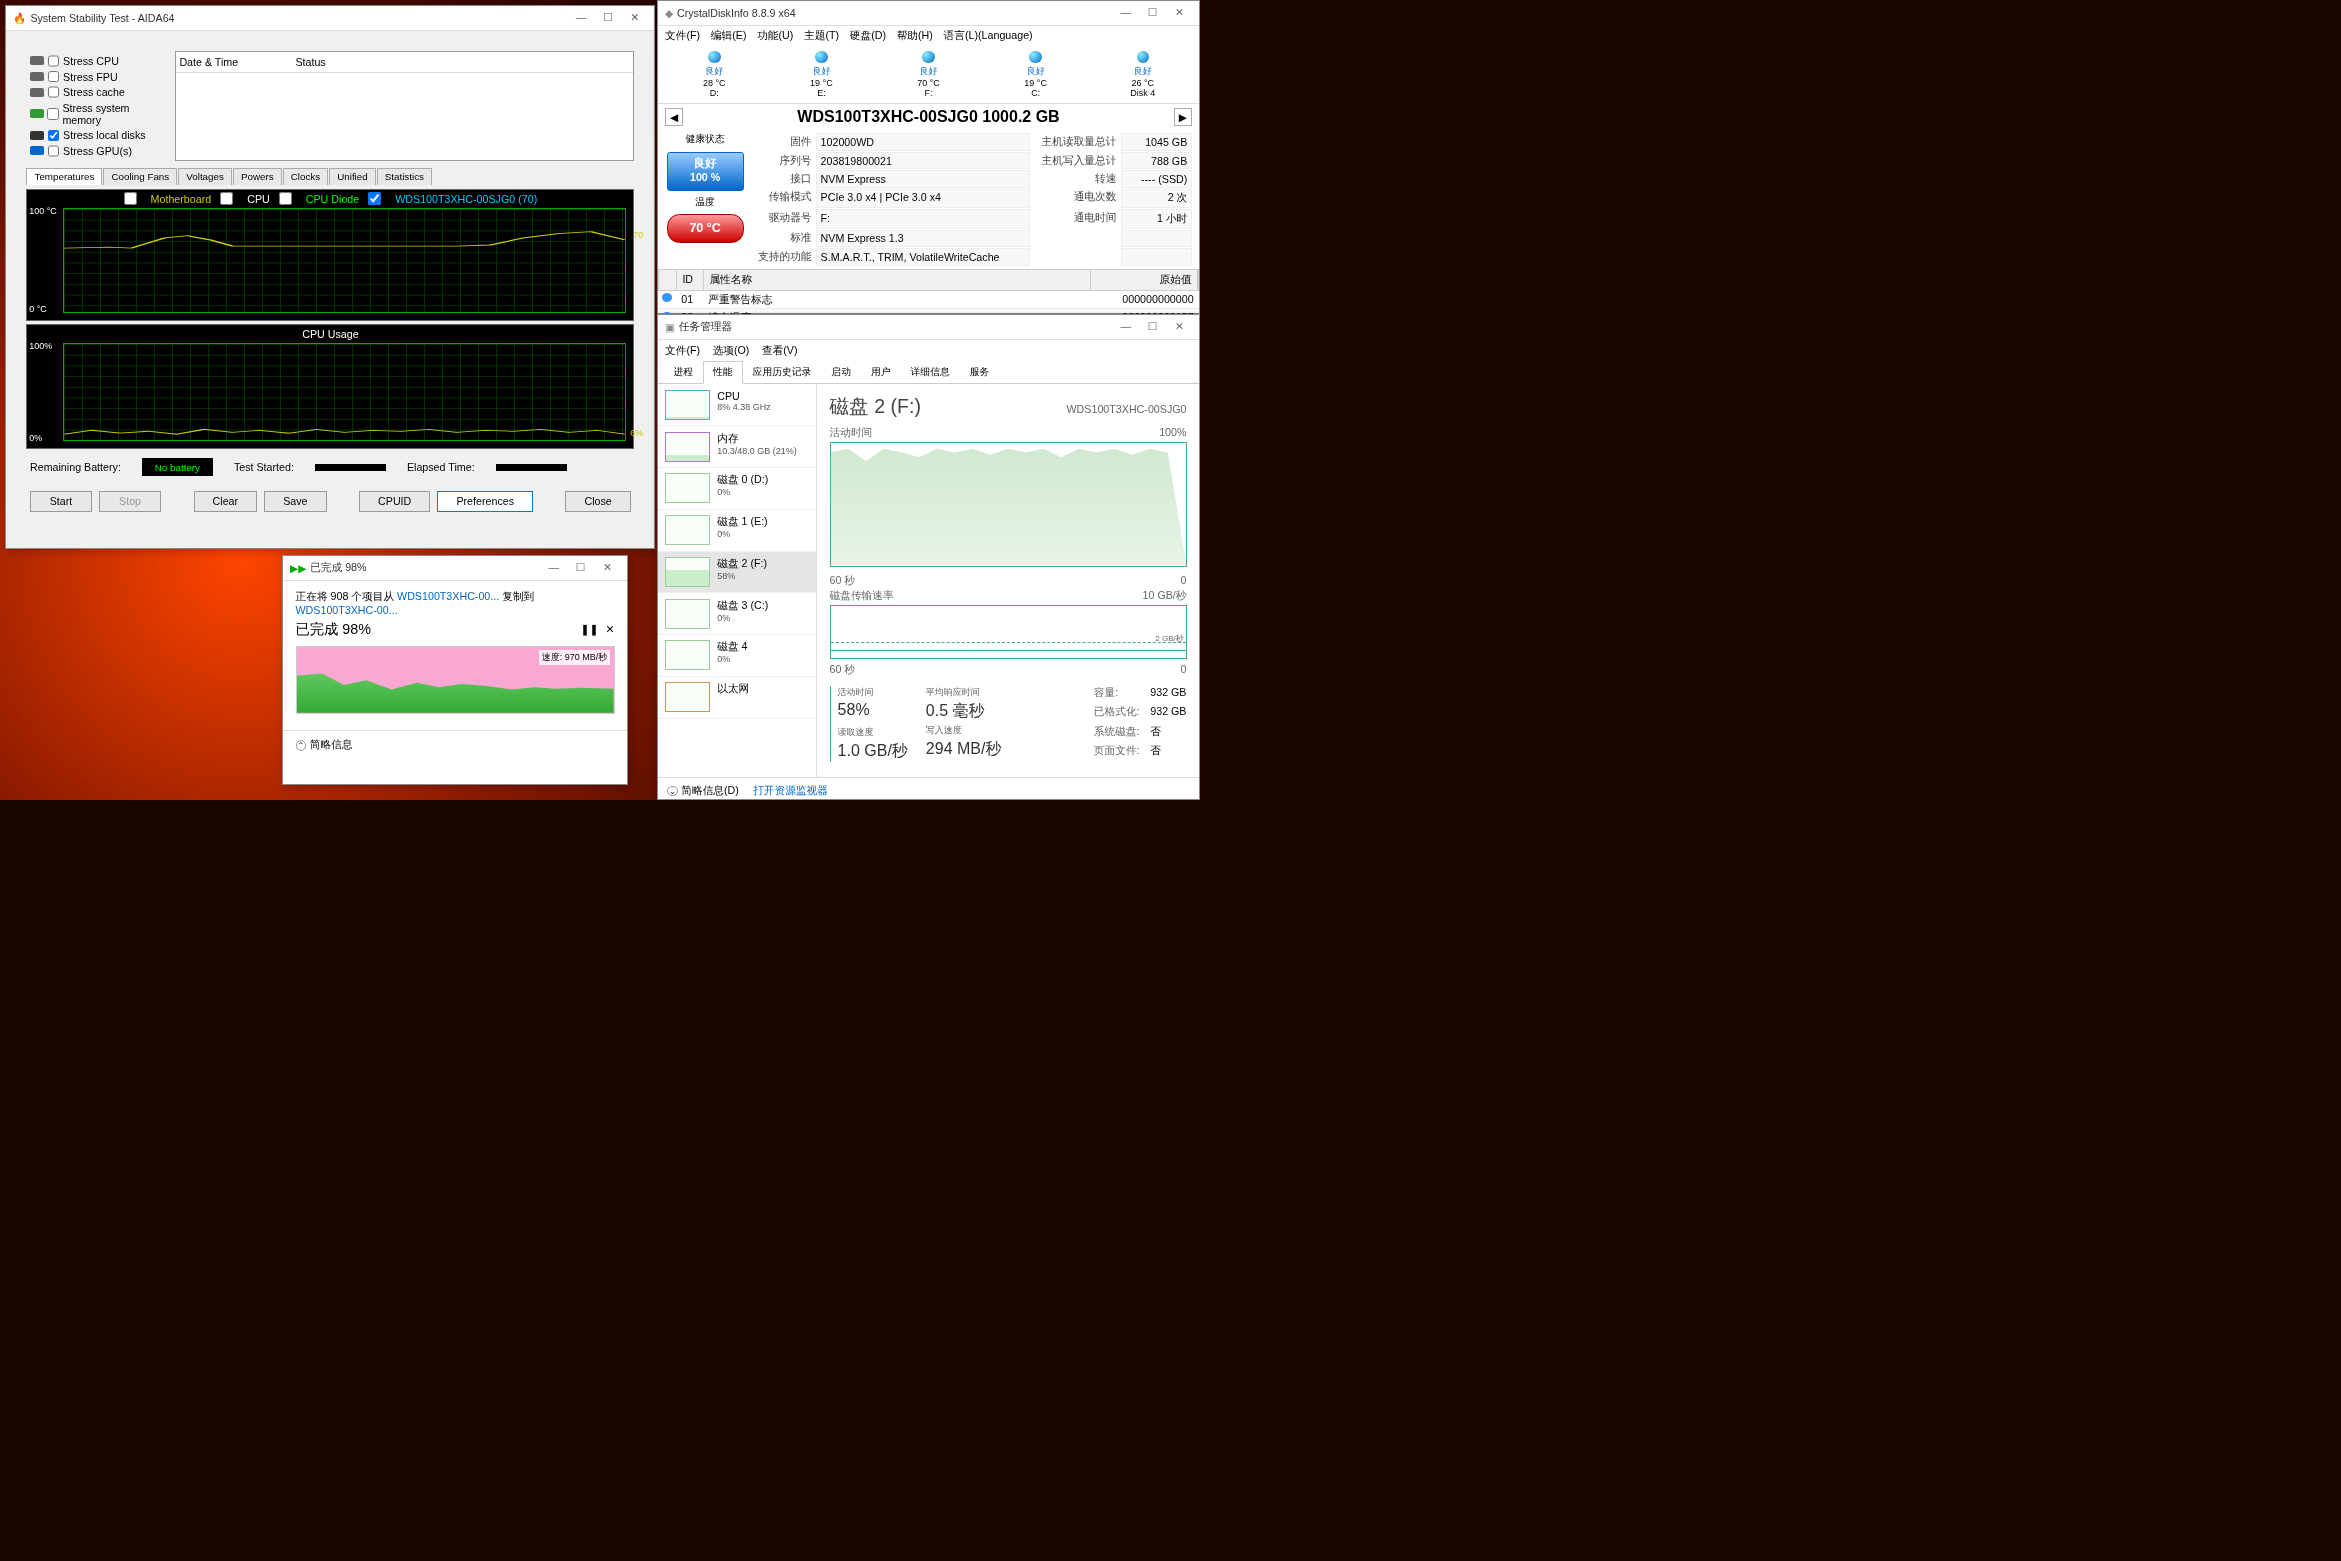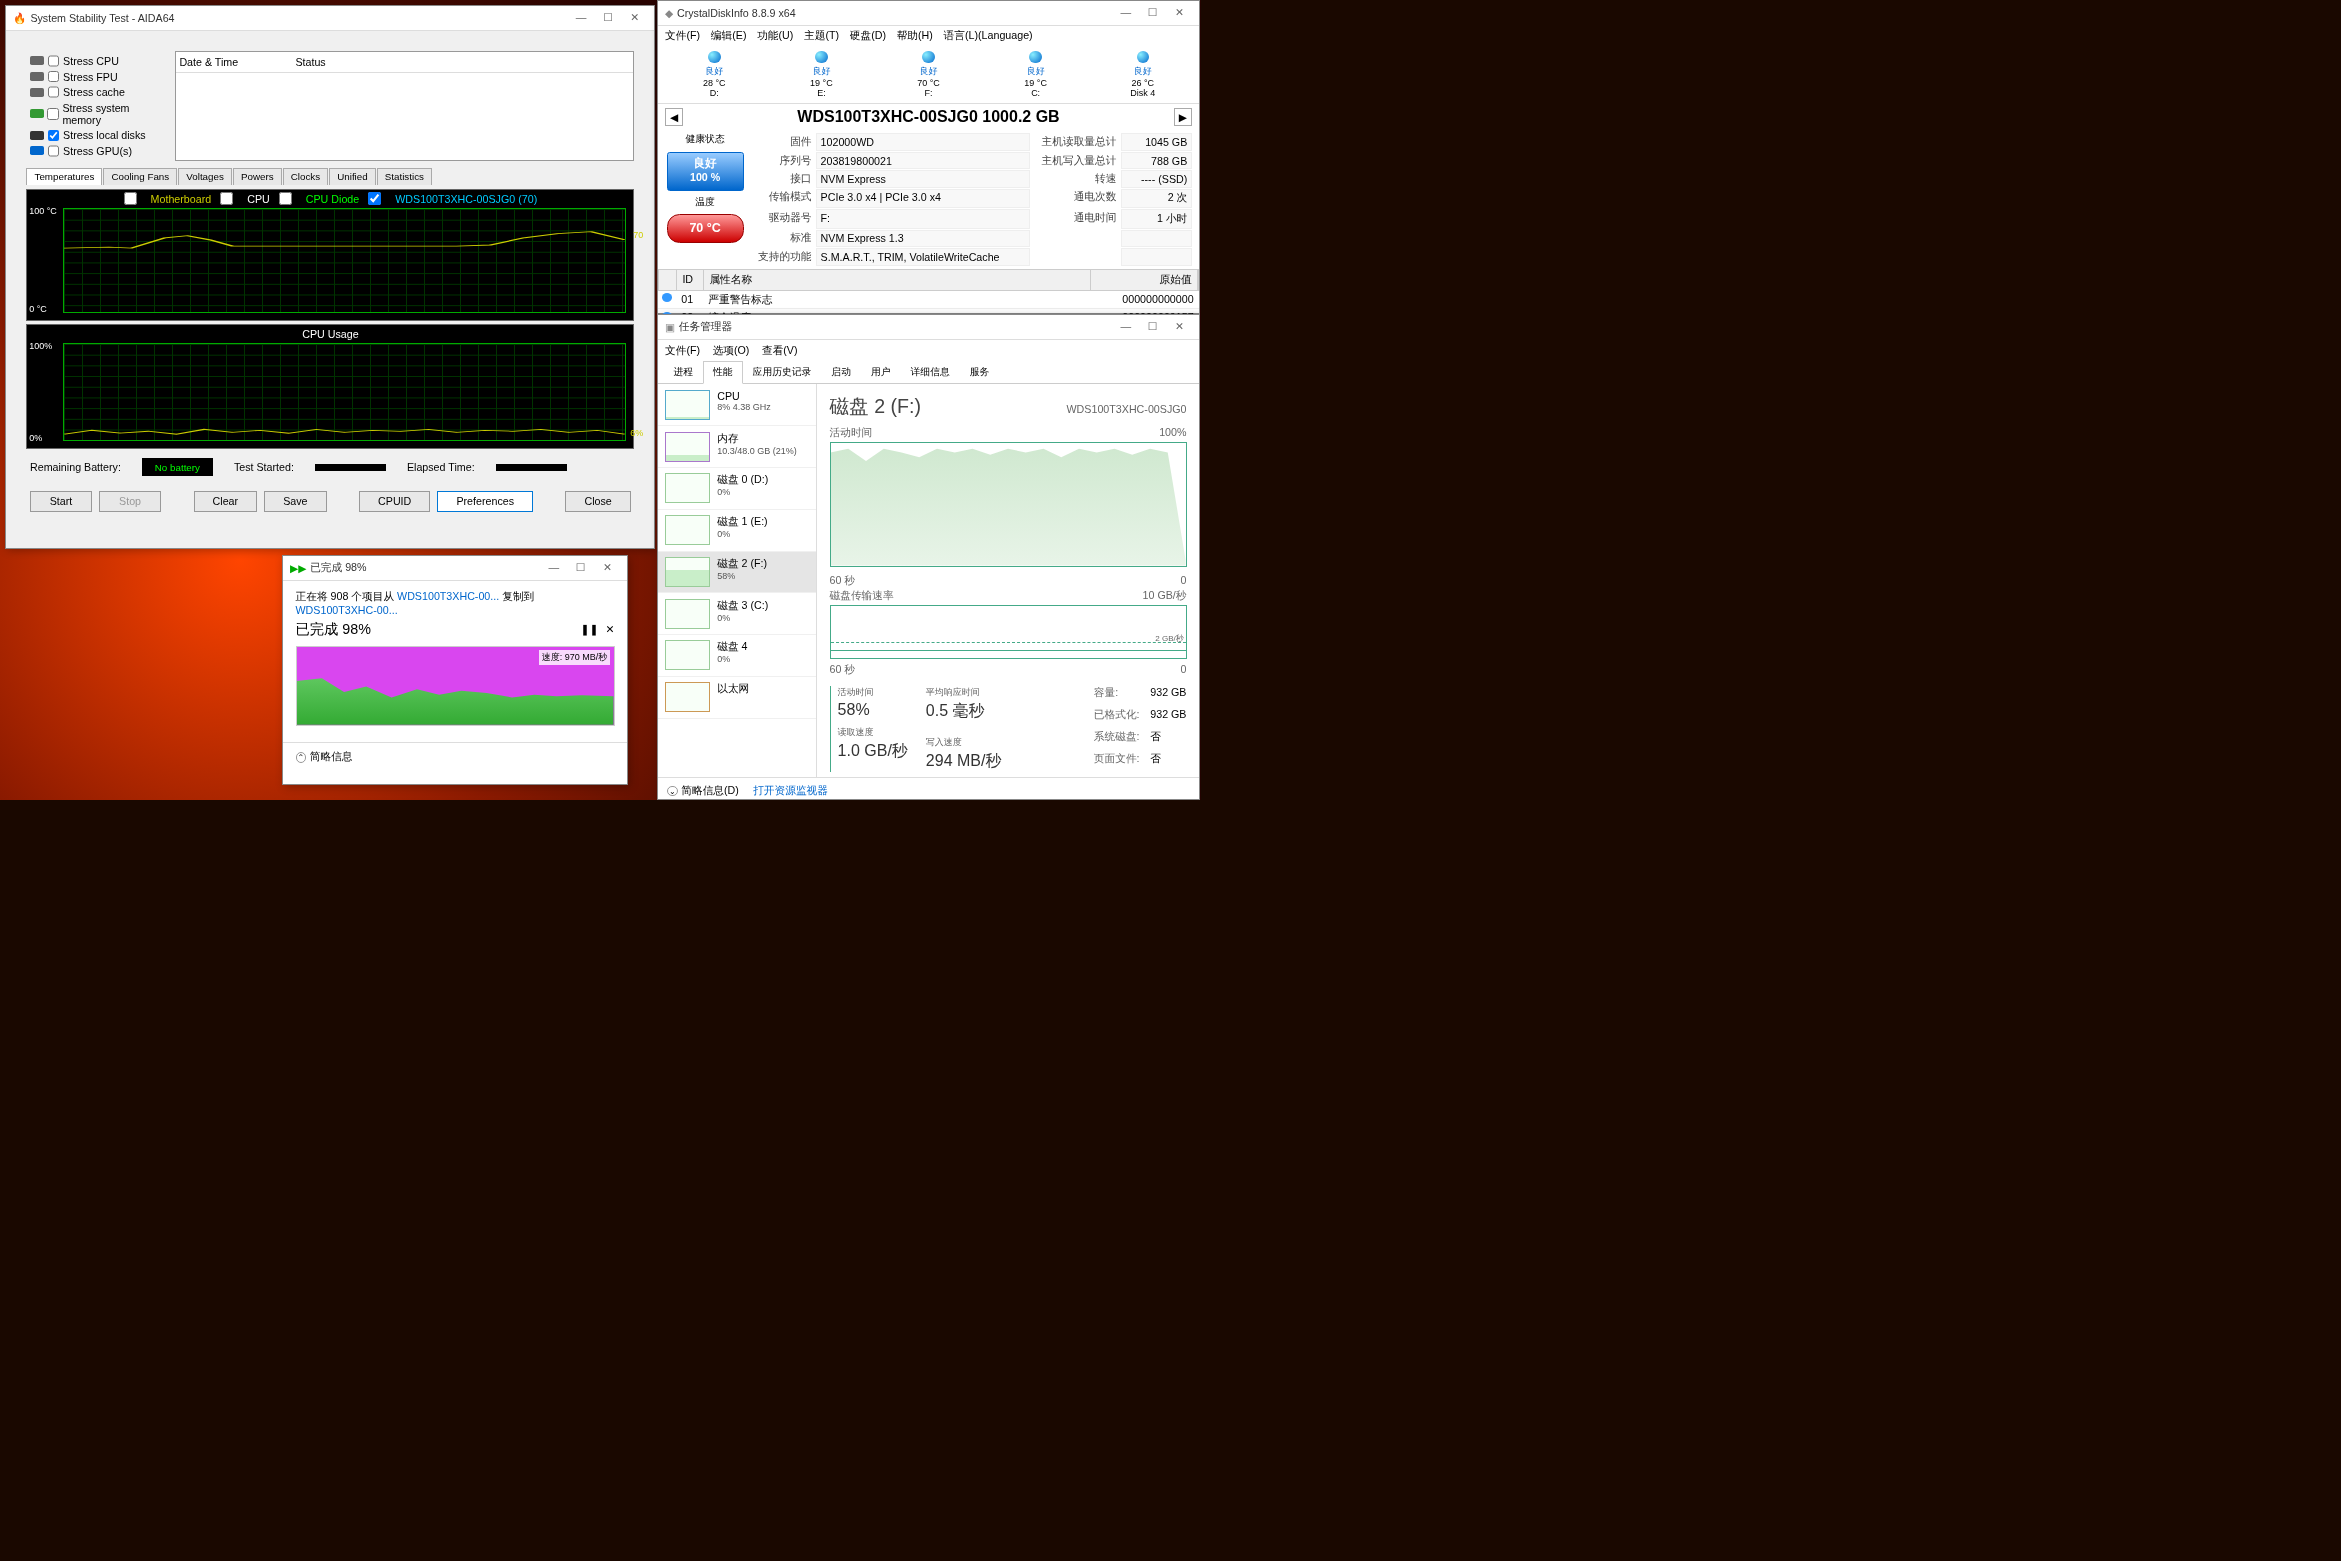--- a/index.html
+++ b/index.html
@@ -115,21 +115,21 @@
 
 
 #fc{left:282px;top:555px;width:346px;height:230px;background:#fff}
 #fc .titlebar{background:#fff}
 .fc-body{padding:9px 12.5px}
 .fc-line1{font-size:9.8px;margin-bottom:3.6px}
 .fc-line1 a{color:#06c}
 .fc-prog-row{display:flex;justify-content:space-between;align-items:center}
 .fc-prog{font-size:14.3px}
 .fc-ctrl{display:flex;gap:7.1px;font-size:12.5px}
-.fc-graph{height:80px;border:0.9px solid #ccc;margin:7.1px 0;position:relative;background:#d946ef}
+.fc-graph{height:68px;border:0.9px solid #ccc;margin:7.1px 0;position:relative;background:#f9a8d4}
 .fc-fill{position:absolute;bottom:0;left:0;right:0;height:70%;background:linear-gradient(180deg,#6c6 0%,#3a3 100%);clip-path:polygon(0 20%,8% 15%,15% 40%,22% 30%,30% 50%,38% 35%,45% 45%,52% 38%,60% 42%,68% 50%,75% 45%,82% 48%,90% 46%,100% 48%,100% 100%,0 100%)}
 .fc-speed{position:absolute;right:3.6px;top:3.6px;font-size:9px;background:rgba(255,255,255,0.8);padding:0.9px 2.7px}
 .fc-info{font-size:9.8px;line-height:1.5;color:#444}
 .fc-foot{border-top:0.9px solid #ddd;padding:7.1px 12.5px;font-size:9.8px}
 .chev{display:inline-block;width:10.7px;height:10.7px;border:0.9px solid #999;border-radius:50%;text-align:center;line-height:9px;margin-right:3.6px;font-size:8px}
 
 svg.temp-path{position:absolute;inset:0;width:100%;height:100%}
 </style>
 </head>
 <body>
@@ -520,21 +520,21 @@
       <div class="stats">
         <div class="stat-col" style="border-left:1.8px solid #4a8;padding-left:7.1px">
           <div class="stat-lbl">活动时间</div>
           <div class="stat-val">58%</div>
           <div class="stat-lbl" style="margin-top:5.4px">读取速度</div>
           <div class="stat-val">1.0 GB/秒</div>
         </div>
         <div class="stat-col">
           <div class="stat-lbl">平均响应时间</div>
           <div class="stat-val">0.5 毫秒</div>
-          <div class="stat-lbl" style="margin-top:13px">写入速度</div>
+          <div class="stat-lbl" style="margin-top:1px">写入速度</div>
           <div class="stat-val">294 MB/秒</div>
         </div>
         <div class="stat-small" id="stat-small">
             <div>容量:</div>
             <div>932 GB</div>
             <div>已格式化:</div>
             <div>932 GB</div>
             <div>系统磁盘:</div>
             <div>否</div>
             <div>页面文件:</div>

